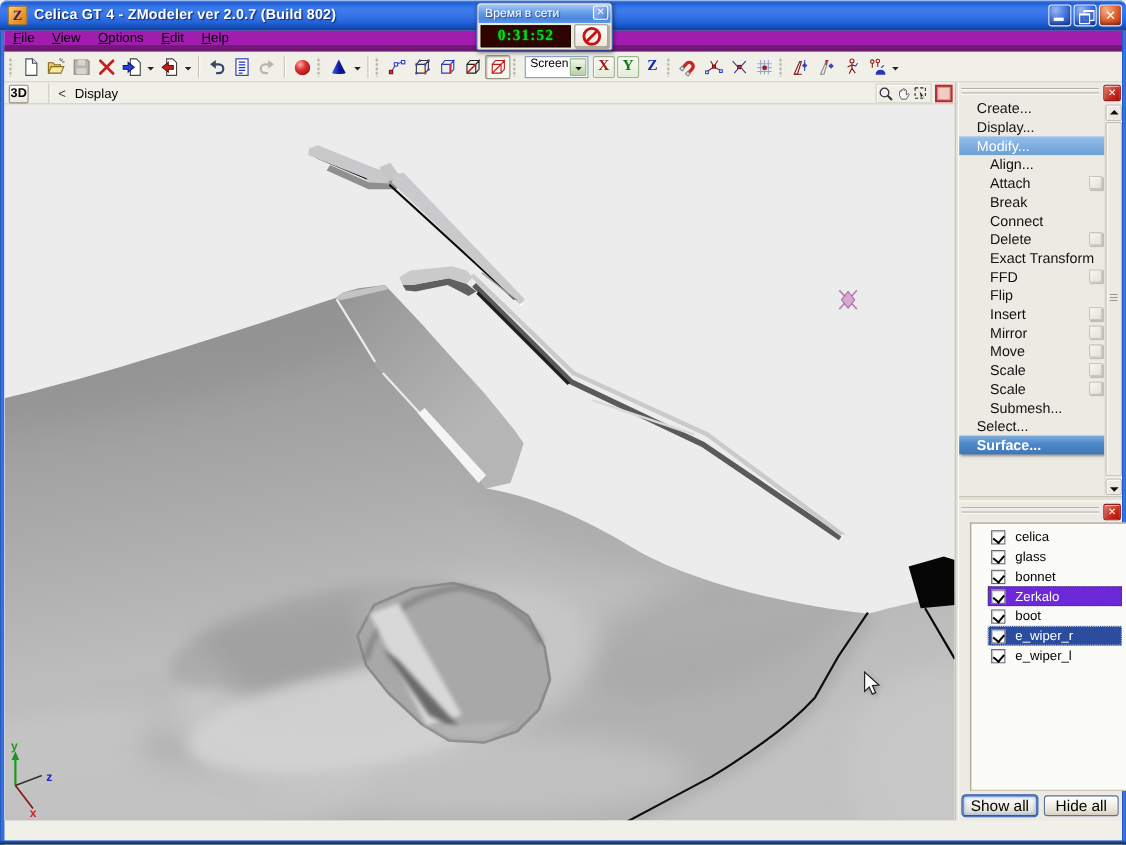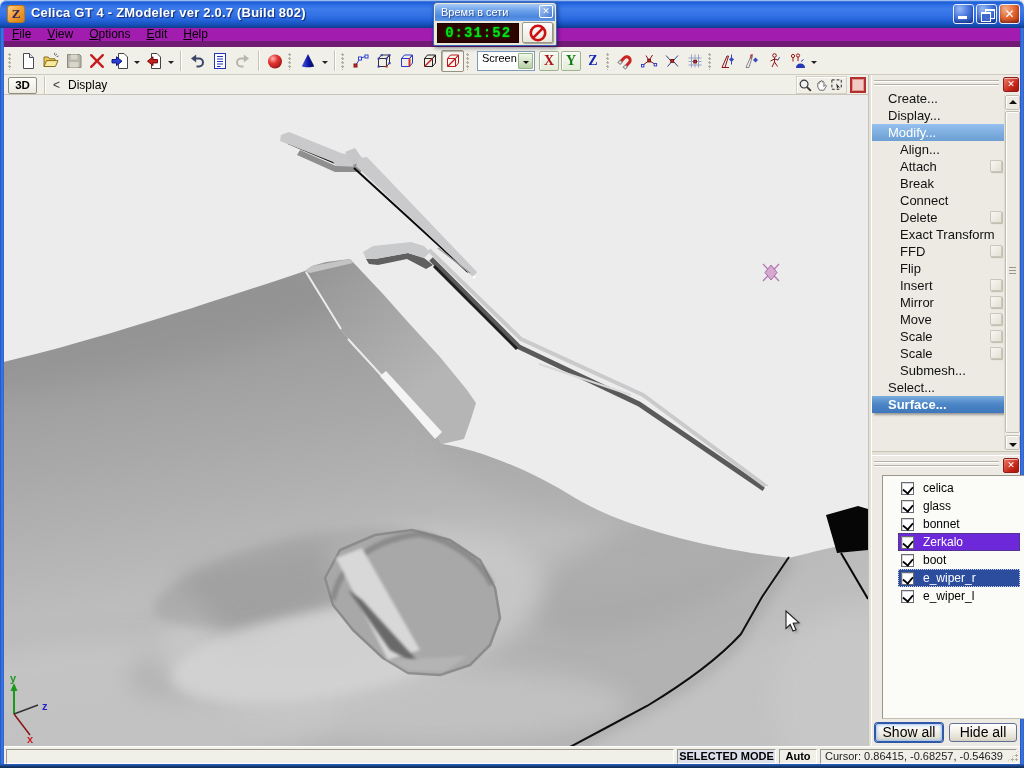--- a/index.html
+++ b/index.html
@@ -40,21 +40,21 @@
 .tb-drop{width:11px;height:22px;display:flex;align-items:center;justify-content:center}
 .tb-drop::after{content:"";border:3.5px solid transparent;border-top-color:#222;margin-top:6px}
 .combo{width:58px;height:20px;border:1px solid #7f9db9;background:#fff;font-size:11px;display:flex;padding-left:4px;position:relative;margin:0 3px}
 .combo-arrow{position:absolute;top:1px;right:1px;bottom:1px;width:15px;background:linear-gradient(180deg,#f4f8ee,#cfe0c0 60%,#b9d0a6);border:1px solid #93b383;border-radius:1px;display:flex;align-items:center;justify-content:center}
 .combo-arrow::after{content:"";border:3.5px solid transparent;border-top-color:#111;margin-top:7px}
 .axis-toggle{width:20px;height:20px;margin:0 1px;display:flex;align-items:center;justify-content:center;font-weight:bold;font-size:14px;font-family:"Liberation Serif",serif;border:1px solid transparent;border-radius:2px}
 .axis-toggle.on{border-color:#a2b192;background:linear-gradient(180deg,#f8faf4,#e4ecd8);box-shadow:inset 1px 1px 0 rgba(255,255,255,.9)}
 .ax-x{color:#aa1414}.ax-y{color:#117a11}.ax-z{color:#1428b4}
 
 .vp-header{position:absolute;left:4px;top:75px;width:864px;height:20px;background:#f0efe8;border-bottom:1px solid #c9c6b9}
-.vp-tab{position:absolute;left:4px;top:2px;width:29px;height:17px;background:linear-gradient(180deg,#fdfdfb,#ece9e0);border:1px solid #8f8d7d;border-radius:2px;font-weight:bold;font-size:11.5px;text-align:center;line-height:15px}
+.vp-tab{position:absolute;left:4px;top:2px;width:18px;height:17px;background:linear-gradient(180deg,#fdfdfb,#ece9e0);border:1px solid #8f8d7d;border-radius:2px;font-weight:bold;font-size:11.5px;text-align:center;line-height:15px}
 .vp-sep{position:absolute;left:40px;top:1px;width:1px;height:18px;background:#c9c6b9;box-shadow:1px 0 0 #fff}
 .vp-back{position:absolute;left:49px;top:3px;font-size:12px;color:#333}
 .vp-crumb{position:absolute;left:64px;top:3px;font-size:12px;color:#000}
 .vp-nav{position:absolute;right:21px;top:1px;display:flex;align-items:center;gap:1px;border:1px solid #d4d1c4;background:#efeee7;padding:0 1px;height:18px;box-shadow:inset 1px 1px 0 #fff}
 .vp-nav .nav-ic{width:15px;height:15px;display:flex;align-items:center;justify-content:center}
 .vp-active-btn{position:absolute;right:2px;top:2px;width:16px;height:16px;border:2px solid #b43030;background:#f0ccc4;box-shadow:inset 0 0 0 1px #df958c}
 
 .viewport{position:absolute;left:4px;top:95px;width:864px;height:651px;background:#ececec;overflow:hidden}
 .vp-divider{position:absolute;left:868px;top:75px;width:4px;height:671px;background:#e4e2d8;border-left:1px solid #c6c3b6;border-right:1px solid #fff}
 </style>
@@ -106,21 +106,21 @@
 .resize-grip{position:absolute;right:1px;bottom:2px;width:12px;height:12px;
  background-image:radial-gradient(circle at 1.5px 1.5px,#b0ad9e 1.1px,rgba(0,0,0,0) 1.4px);background-size:4px 4px;
  clip-path:polygon(100% 0,100% 100%,0 100%)}
 
 .timer-win{position:absolute;left:433px;top:2px;width:124px;height:44px;border:1px solid #3a66b8;border-radius:4px 4px 2px 2px;background:#ece9d8;box-shadow:1px 2px 4px rgba(0,0,20,.45)}
 .timer-title{position:absolute;left:1px;right:1px;top:1px;height:17px;border-radius:3px 3px 0 0;
  background:linear-gradient(180deg,#a6c8f7 0%,#6ba1ea 40%,#4b86df 75%,#5f97e6 100%);
  color:#fff;font-size:11px;font-weight:normal;line-height:16px;padding-left:6px;text-shadow:1px 1px 1px rgba(20,40,100,.6)}
 .timer-close{position:absolute;right:3px;top:2px;width:14px;height:13px;border:1px solid #fff;border-radius:2px;background:linear-gradient(135deg,#a8c8f8,#4a7cd0);color:#fff;font-size:9px;line-height:11px;text-align:center;font-weight:bold}
 .timer-body{position:absolute;left:1px;right:1px;top:18px;bottom:1px;background:#ece9d8;display:flex;align-items:center;padding:1px 2px}
-.lcd{width:83px;height:20px;background:#2d0400;border:1px solid #1a0200;color:#00e018;font-family:Liberation Mono, monospace;font-weight:bold;font-size:14px;line-height:18px;text-align:center;letter-spacing:1px;text-shadow:0 0 2px #00a010}
+.lcd{width:83px;height:20px;background:#2d0400;border:1px solid #1a0200;color:#00e018;font-family:Liberation Serif, serif;font-weight:bold;font-size:14px;line-height:18px;text-align:center;letter-spacing:1px;text-shadow:0 0 2px #00a010}
 .timer-stop{margin-left:3px;width:31px;height:21px;border:1px solid #9a9788;border-radius:2px;background:linear-gradient(180deg,#fff,#eae7dc);display:flex;align-items:center;justify-content:center;box-shadow:1px 1px 1px rgba(0,0,0,.3)}
 </style>
 </head>
 <body>
 
 <svg width="0" height="0" style="position:absolute">
 <defs>
 <symbol id="i-new" viewBox="0 0 18 18">
         <path d="M4.5 1.5h6l4 4v11h-10z" fill="#fff" stroke="#4a4a55"></path>
         <path d="M10.5 1.5v4h4" fill="#e0e0e8" stroke="#4a4a55"></path>
@@ -628,27 +628,20 @@
         </div>
       <div class="obj-row">
           <span class="cbx"></span>
           <span class="obj-label">e_wiper_l</span>
         </div>
     </div>
     <div class="xp-btn default" style="left:3px;width:68px">Show all</div>
     <div class="xp-btn" style="left:77px;width:68px">Hide all</div>
   </div>
 
-  <div class="statusbar">
-    <div class="sb-cell cell-main"></div>
-    <div class="sb-cell cell-mode">SELECTED MODE</div>
-    <div class="sb-cell cell-auto">Auto</div>
-    <div class="sb-cell cell-cursor">Cursor: 0.86415, -0.68257, -0.54639</div>
-    <div class="resize-grip"></div>
-  </div>
 
   <div class="timer-win">
     <div class="timer-title">Время в сети</div>
     <div class="timer-close">✕</div>
     <div class="timer-body">
       <div class="lcd">0:31:52</div>
       <div class="timer-stop">
           <svg width="20" height="20">
             <use href="#i-noentry"></use>
           </svg>

